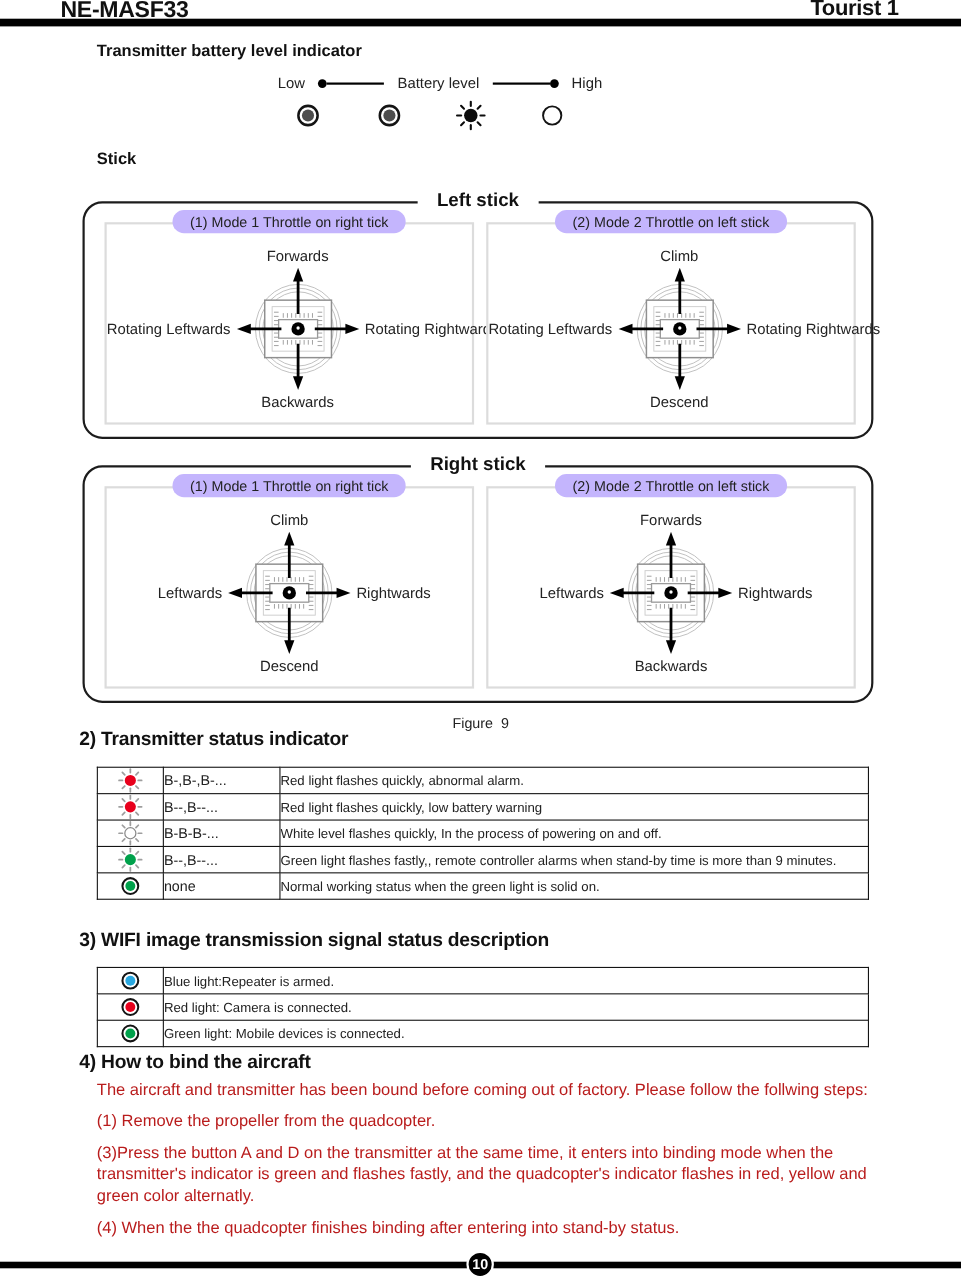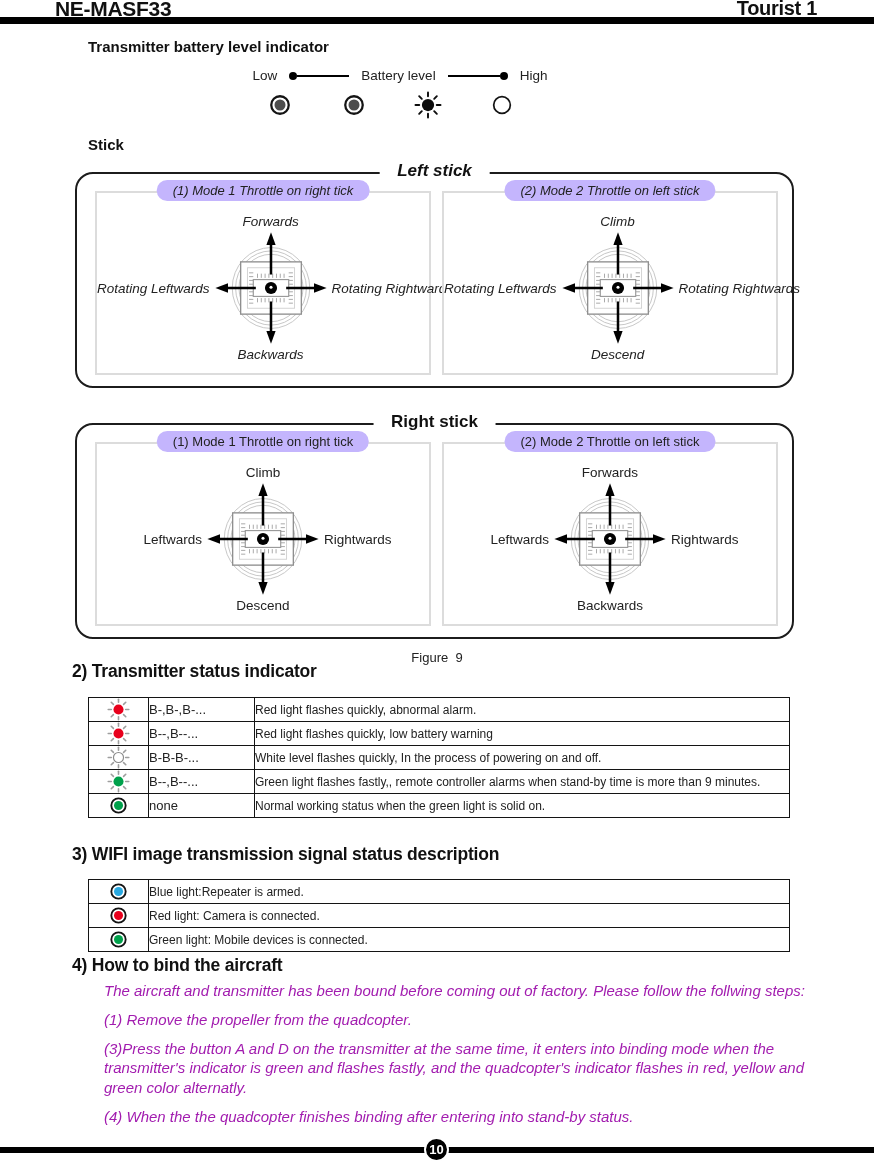--- a/index.html
+++ b/index.html
@@ -16,21 +16,21 @@
   .battery-scale{position:absolute;left:225px;top:68px;width:350px;display:flex;align-items:center;justify-content:center;gap:12px;font-size:13.5px;color:#222;}
   .scale-seg{display:flex;align-items:center;}
   .scale-dot{width:8px;height:8px;border-radius:50%;background:#000;flex:none;}
   .scale-line{width:52px;height:2px;background:#000;flex:none;}
   .battery-icons{position:absolute;left:266px;top:91px;display:flex;gap:46px;align-items:center;}
   .b-icon{width:28px;height:28px;}
 
   
   .stick-label{position:absolute;left:88px;top:136px;font-size:15px;font-weight:bold;}
   .fig-box{position:absolute;left:75px;width:715px;height:212px;border:2px solid #1c1c1c;border-radius:18px;background:#fff;}
-  #fig8{top:172px;font-style:italic;} #fig9{top:423px;}
+  #fig8{top:183px;} #fig9{top:423px;}
   .fig-title{position:absolute;top:-13px;left:50%;transform:translateX(-50%);background:#fff;padding:0 18px;
              font-size:17px;font-weight:bold;white-space:nowrap;}
   .panel{position:absolute;top:17px;height:184px;width:336px;border:2px solid #dcdcdc;background:#fff;box-sizing:border-box;}
   .panel.p1{left:18px;} .panel.p2{right:14px;}
   .pill{position:absolute;top:-13px;left:50%;transform:translateX(-50%);background:#c4b5fd;border-radius:13px;
         padding:3px 16px;font-size:13px;white-space:nowrap;color:#222;}
   .panel-grid{display:grid;width:100%;height:100%;grid-template-columns:1fr auto 1fr;grid-template-rows:28px 1fr 28px;
               align-items:center;justify-items:center;padding-top:8px;box-sizing:border-box;}
   .dir{font-size:13.5px;color:#222;white-space:nowrap;}
   .dir-top{grid-column:2;grid-row:1;align-self:end;}
@@ -47,21 +47,21 @@
 
   table.t{position:absolute;left:88px;border-collapse:collapse;background:#fff;table-layout:fixed;}
   #t1{top:697px;width:702px;} #t2{top:879px;width:702px;}
   .t th,.t td{border:1.5px solid #141414;height:23px;padding:0;overflow:hidden;}
   .t th{font-size:13px;font-weight:bold;text-align:center;}
   .icon-cell{width:60px;text-align:center;vertical-align:middle;}
   .led{display:inline-block;width:23px;height:23px;vertical-align:middle;}
   .sound-cell{width:106px;padding-left:10px;font-size:13px;color:#222;text-align:left;}
   .desc-cell{padding-left:10px;font-size:12px;color:#222;text-align:left;white-space:nowrap;}
 
-  .bind-text{position:absolute;left:104px;top:981px;width:736px;font-size:15px;line-height:1.32;color:#a21caf;font-style:italic;}
+  .bind-text{position:absolute;left:88px;top:981px;width:736px;font-size:15px;line-height:1.32;color:#b91c1c;}
   .bind-text p{margin:0 0 9px 0;}
 
   
   .ftr-bar{position:absolute;left:0;top:1147px;width:874px;height:6px;background:#000;}
   .page-num{position:absolute;left:424px;top:1137px;width:25px;height:25px;background:#000;border:2px solid #fff;
             border-radius:50%;color:#fff;font-size:13px;font-weight:bold;display:flex;align-items:center;
             justify-content:center;box-sizing:border-box;z-index:2;}
 </style>
 </head>
 <body>

